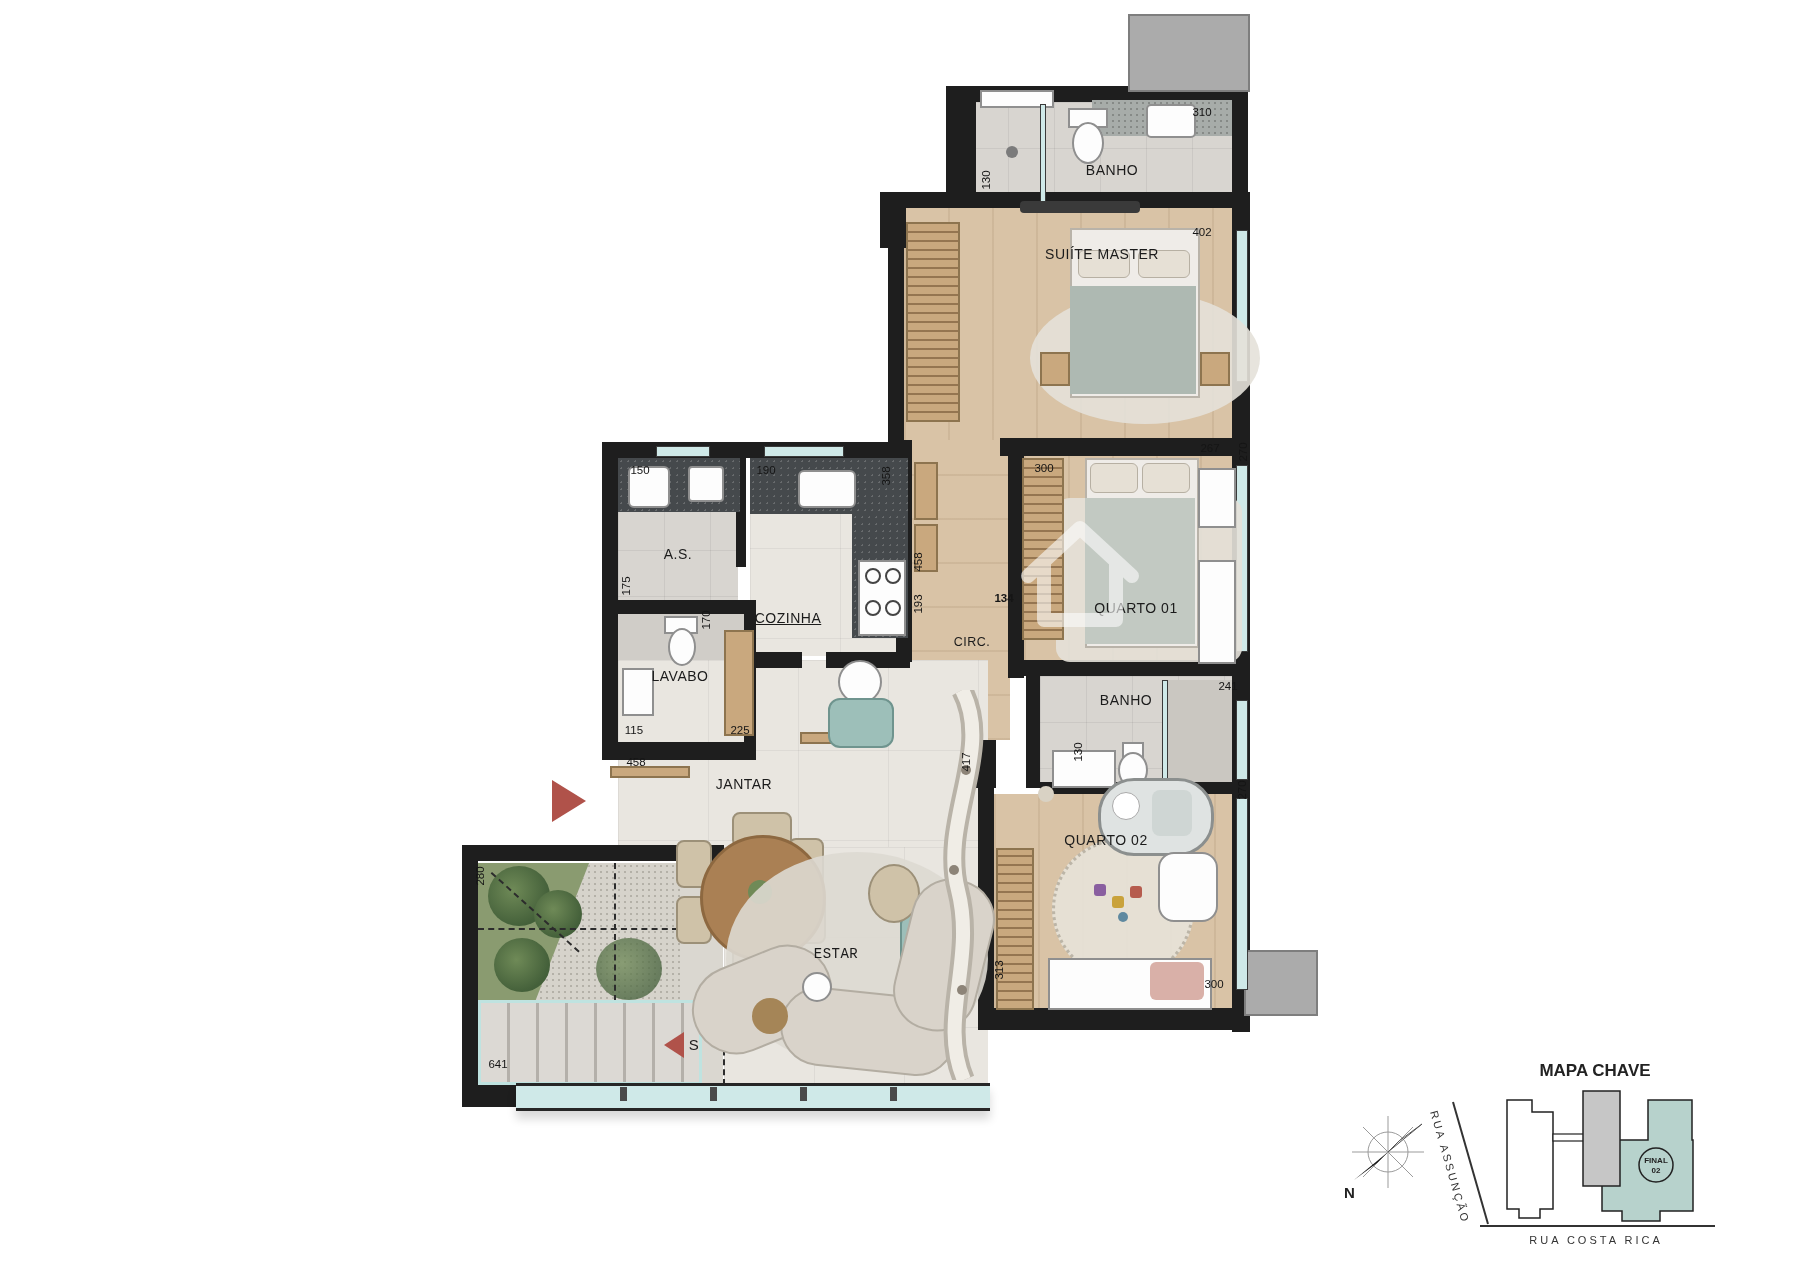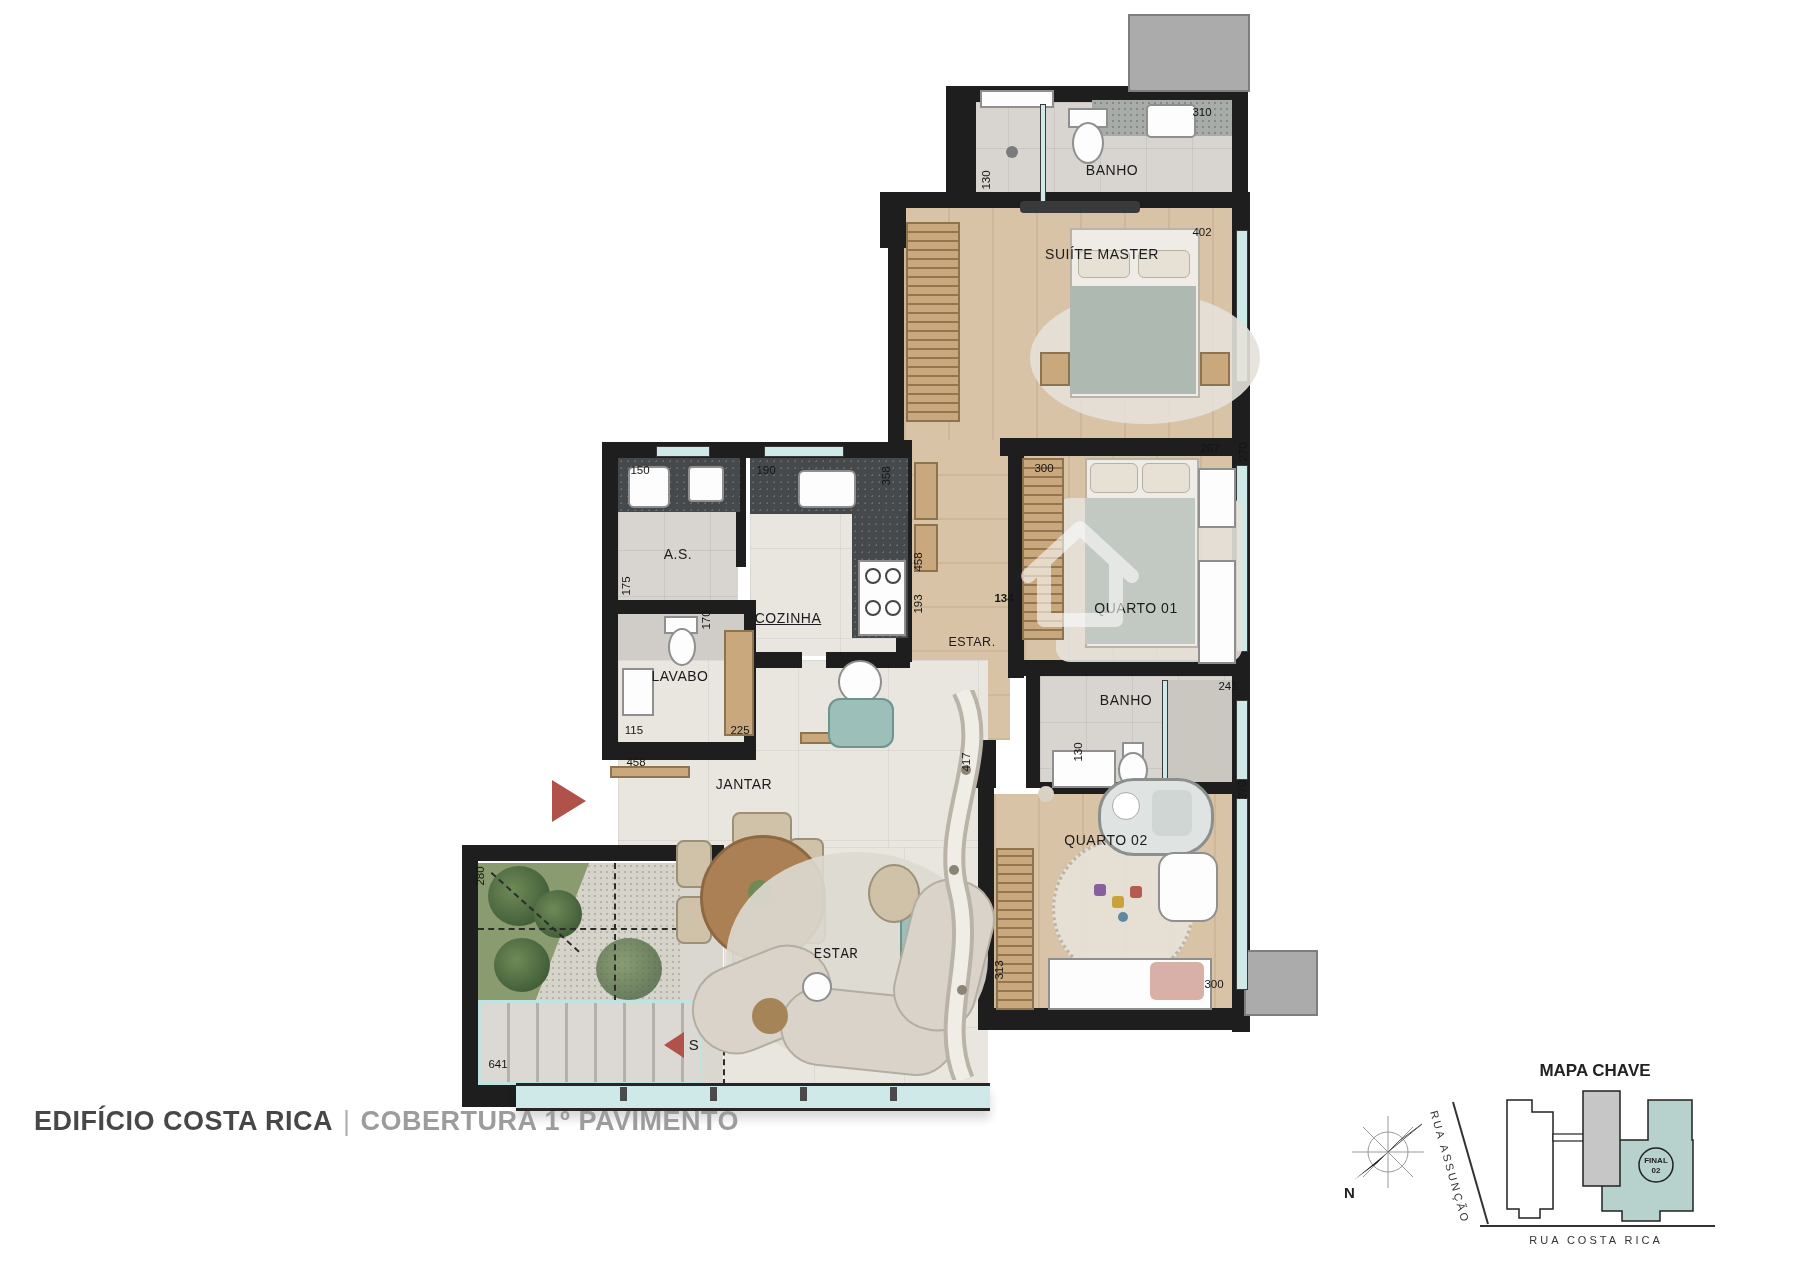--- a/index.html
+++ b/index.html
@@ -214,21 +214,21 @@
     <path d="M 26 0 C 58 60 4 130 22 200 C 40 270 2 330 28 390" fill="none" stroke="#b9b3a8" stroke-width="22"></path>
     <path d="M 26 0 C 58 60 4 130 22 200 C 40 270 2 330 28 390" fill="none" stroke="#f0ede6" stroke-width="14"></path>
     <circle cx="30" cy="80" r="5" fill="#8d8478"></circle>
       <circle cx="18" cy="180" r="5" fill="#8d8478"></circle>
       <circle cx="26" cy="300" r="5" fill="#8d8478"></circle>
   </svg>
 
   <span class="rlabel" style="left:1112px;top:170px;">BANHO</span>
   <span class="rlabel" style="left:1102px;top:254px;">SUIÍTE MASTER</span>
   <span class="rlabel" style="left:1136px;top:608px;">QUARTO 01</span>
-  <span class="rlabel" style="left:972px;top:642px;font-size:12.5px;">ESTAR.</span>
+  <span class="rlabel" style="left:972px;top:642px;font-size:12.5px;">CIRC.</span>
   <span class="rlabel" style="left:1126px;top:700px;">BANHO</span>
   <span class="rlabel" style="left:1106px;top:840px;">QUARTO 02</span>
   <span class="rlabel" style="left:678px;top:554px;">A.S.</span>
   <span class="rlabel" style="left:788px;top:618px;text-decoration:underline;">COZINHA</span>
   <span class="rlabel" style="left:680px;top:676px;">LAVABO</span>
   <span class="rlabel" style="left:744px;top:784px;">JANTAR</span>
   <span class="rlabel" style="left:836px;top:954px;font-family:Liberation Mono, monospace;">ESTAR</span>
 
   <span class="dim" style="left:1202px;top:112px;">310</span>
   <span class="dim rot" style="left:986px;top:180px;">130</span>
@@ -253,23 +253,20 @@
   <span class="dim rot" style="left:966px;top:762px;">417</span>
   <span class="dim rot" style="left:999px;top:970px;">313</span>
   <span class="dim" style="left:1214px;top:984px;">300</span>
   <span class="dim rot" style="left:480px;top:876px;">280</span>
   <span class="dim" style="left:498px;top:1064px;">641</span>
 
   <svg class="abs" style="left:1010px;top:498px;z-index:60;" width="140" height="140" viewBox="0 0 140 140">
     <path d="M 18 78 L 70 30 L 122 78 M 34 64 L 34 122 L 106 122 L 106 64" fill="none" stroke="rgba(252,252,252,0.6)" stroke-width="14" stroke-linecap="round" stroke-linejoin="round"></path>
   </svg>
 
-  <div class="title" style="left:34px;top:1106px;">
-    <span class="b">EDIFÍCIO COSTA RICA</span><span class="p">|</span><span class="f">COBERTURA 1º PAVIMENTO</span>
-  </div>
 
   <svg class="abs" style="left:1330px;top:1028px;" width="470" height="244" viewBox="0 0 470 244">
     <text x="265" y="48" text-anchor="middle" font-size="17" font-weight="bold" fill="#222">MAPA CHAVE</text>
 
     <g stroke="#9b9b9b" stroke-width="1">
       <line x1="58" y1="88" x2="58" y2="160"></line>
         <line x1="22" y1="124" x2="94" y2="124"></line>
       <line x1="33" y1="99" x2="83" y2="149"></line>
         <line x1="83" y1="99" x2="33" y2="149"></line>
       <circle cx="58" cy="124" r="20" fill="none"></circle>

